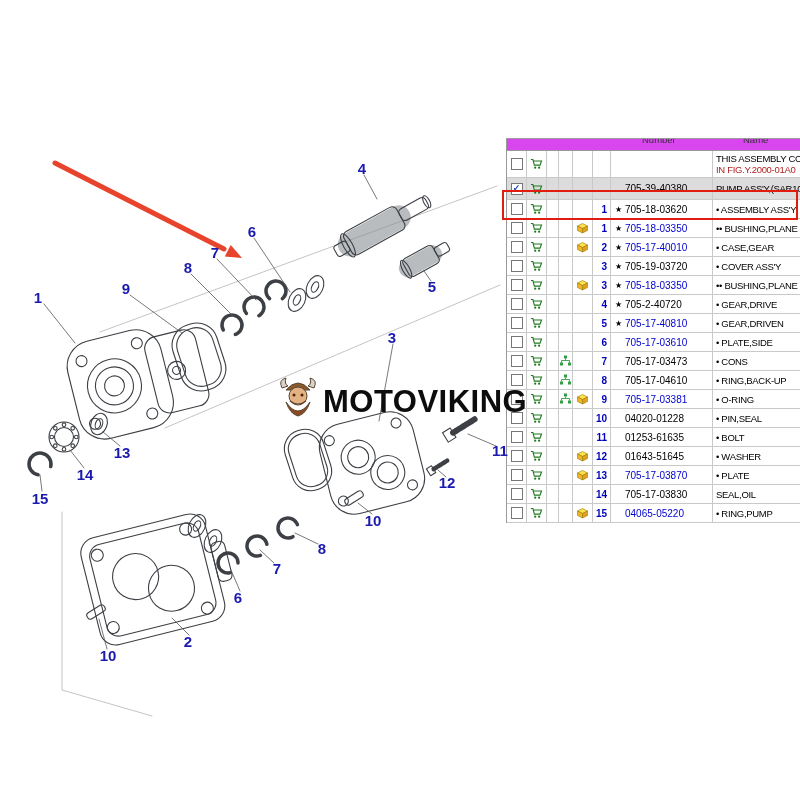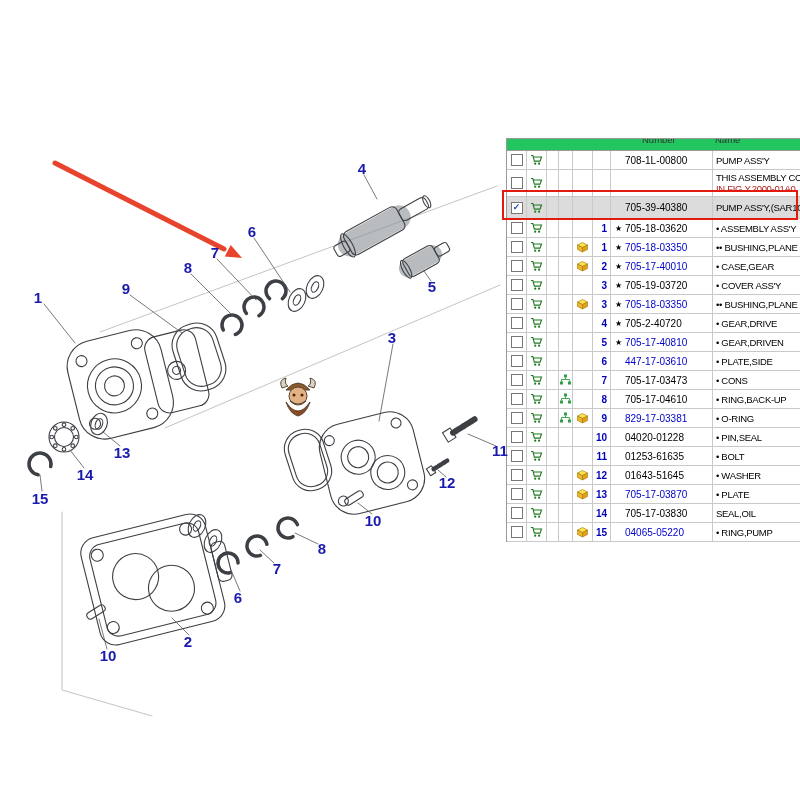--- a/index.html
+++ b/index.html
@@ -13,23 +13,23 @@
            font-size:15px;z-index:3;}
 
   
   .wm-icon{position:absolute;left:276px;top:374px;z-index:4;}
   .wm-text{position:absolute;left:323px;top:384px;font-size:31px;font-weight:bold;color:#0d0d0d;
            letter-spacing:0.5px;z-index:4;}
 
   
   #ptable{position:absolute;left:506px;top:138px;width:294px;z-index:2;background:#fff;
           border-left:1px solid #9a9a9a;border-top:1px solid #9a9a9a;font-size:10px;color:#000;}
-  .hdr{height:11px;background:#22c55e;border-bottom:1px solid #9a9a9a;position:relative;overflow:hidden;}
+  .hdr{height:11px;background:#d946ef;border-bottom:1px solid #9a9a9a;position:relative;overflow:hidden;}
   .hdr span{position:absolute;top:-5px;line-height:12px;font-size:9.5px;color:#333;}
-  .hdr .h-number{left:135px;} .hdr .h-name{left:208px;}
+  .hdr .h-number{left:135px;} .hdr .h-name{left:236px;}
   .tr{display:flex;height:18px;border-bottom:1px solid #c9c9c9;align-items:stretch;background:#fff;}
   .tr.note{height:26px;}
   .tr.hl{height:21px;background:#dcdcdc;}
   .td{border-right:1px solid #c9c9c9;display:flex;align-items:center;justify-content:center;
       overflow:hidden;flex:none;box-sizing:border-box;}
   .c-check{width:20px;} .c-cart{width:20px;} .c-3{width:12px;} .c-tree{width:14px;}
   .c-pkg{width:20px;}
   .c-item{width:18px;justify-content:flex-end;padding-right:3px;color:#0000bb;font-weight:bold;font-size:10px;}
   .c-part{width:102px;justify-content:flex-start;padding-left:4px;}
   .c-name{flex:1 1 auto;border-right:none;justify-content:flex-start;padding-left:3px;
@@ -241,46 +241,28 @@
   <svg class="wm-icon" width="44" height="48" viewBox="0 0 44 48">
     <path d="M6 14 Q2 6 10 4 Q8 10 12 12 Z" fill="#d9d4c8" stroke="#5a4632" stroke-width="1"></path>
     <path d="M38 14 Q42 6 34 4 Q36 10 32 12 Z" fill="#d9d4c8" stroke="#5a4632" stroke-width="1"></path>
     <path d="M10 16 Q22 2 34 16 Z" fill="#8a5a2b" stroke="#5a4632"></path>
     <circle cx="22" cy="22" r="9" fill="#e2b184" stroke="#5a4632"></circle>
     <path d="M10 28 Q22 46 34 28 Q30 40 22 42 Q14 40 10 28 Z" fill="#8a4a22" stroke="#5a4632"></path>
     <circle cx="18" cy="21" r="1.5" fill="#552200"></circle>
     <circle cx="26" cy="21" r="1.5" fill="#552200"></circle>
     <path d="M14 27 Q22 33 30 27" fill="none" stroke="#5a4632" stroke-width="1.2"></path>
   </svg>
+  <div class="wm-text">MOTOVIKING</div>
 
   <div id="ptable">
     <div class="hdr">
       <span class="h-number">Number</span>
       <span class="h-name">Name</span>
     </div>
     <div id="tbody">
-        <div class="tr">
-      <div class="td c-check">
-        <span class="checkbox"></span>
-      </div>
-      <div class="td c-cart">
-        <svg class="icon12">
-              <use href="#sym-cart"></use>
-            </svg>
-      </div>
-      <div class="td c-3"></div>
-      <div class="td c-tree"></div>
-      <div class="td c-pkg"></div>
-      <div class="td c-item"></div>
-      <div class="td c-part">
-        <span class="star"></span>
-        <span class="part">708-1L-00800</span>
-      </div>
-      <div class="td c-name">PUMP ASS'Y</div>
-    </div>
         <div class="tr note">
       <div class="td c-check">
         <span class="checkbox"></span>
       </div>
       <div class="td c-cart">
         <svg class="icon12">
               <use href="#sym-cart"></use>
             </svg>
       </div>
       <div class="td c-3"></div>
@@ -470,21 +452,21 @@
         <svg class="icon12">
               <use href="#sym-cart"></use>
             </svg>
       </div>
       <div class="td c-3"></div>
       <div class="td c-tree"></div>
       <div class="td c-pkg"></div>
       <div class="td c-item">6</div>
       <div class="td c-part">
         <span class="star"></span>
-        <span class="part link">447-17-03610</span>
+        <span class="part link">705-17-03610</span>
       </div>
       <div class="td c-name">• PLATE,SIDE</div>
     </div>
         <div class="tr">
       <div class="td c-check">
         <span class="checkbox"></span>
       </div>
       <div class="td c-cart">
         <svg class="icon12">
               <use href="#sym-cart"></use>
@@ -543,21 +525,21 @@
             </svg>
           </div>
       <div class="td c-pkg">
             <svg class="icon12">
               <use href="#sym-pkg"></use>
             </svg>
           </div>
       <div class="td c-item">9</div>
       <div class="td c-part">
         <span class="star"></span>
-        <span class="part link">829-17-03381</span>
+        <span class="part link">705-17-03381</span>
       </div>
       <div class="td c-name">• O-RING</div>
     </div>
         <div class="tr">
       <div class="td c-check">
         <span class="checkbox"></span>
       </div>
       <div class="td c-cart">
         <svg class="icon12">
               <use href="#sym-cart"></use>

